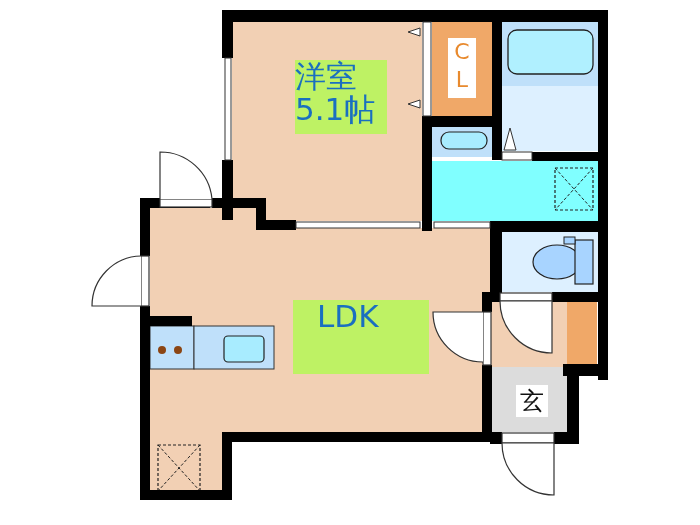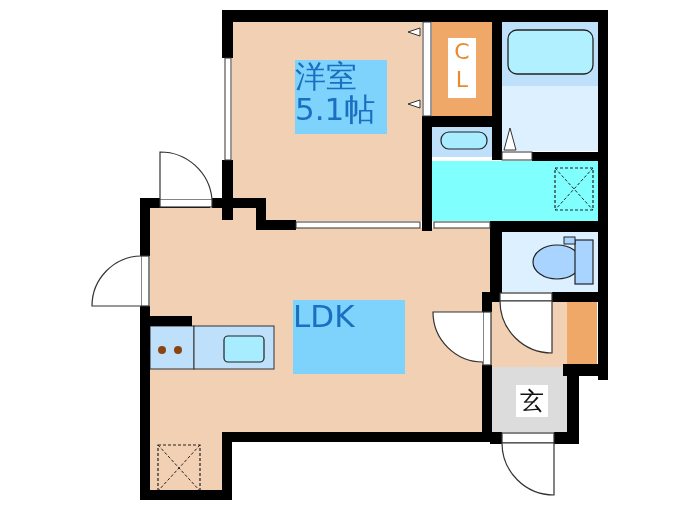--- a/index.html
+++ b/index.html
@@ -1,20 +1,20 @@
 <!DOCTYPE html>
 <html><head>
 <meta charset="utf-8">
 <style>
   html, body { margin:0; padding:0; background:#ffffff; }
   body { width:700px; height:525px; position:relative; overflow:hidden; font-family:"DejaVu Sans", sans-serif; }
   #plan { position:absolute; left:0; top:0; width:700px; height:525px; }
-  .label { position:absolute; background:#7dd3fc; color:#1a6fc0; font-family:"DejaVu Sans", sans-serif; line-height:1.05; text-align:left; }
+  .label { position:absolute; background:#bef264; color:#1a6fc0; font-family:"DejaVu Sans", sans-serif; line-height:1.05; text-align:left; }
   .room-label-yoshitsu { left:295px; top:60px; width:92px; height:74px; font-size:31px; padding-left:0; }
-  .room-label-ldk { left:293px; top:300px; width:112px; height:74px; font-size:31px; }
+  .room-label-ldk { left:293px; top:300px; width:112px; height:74px; font-size:31px;padding-left:24px; }
   .cl-label { position:absolute; left:448px; top:38px; width:28px; height:60px; background:#ffffff; color:#e88a2e; font-size:22px; text-align:center; line-height:28px; }
   .genkan-label { position:absolute; left:516px; top:385px; width:32px; height:32px; background:#ffffff; color:#111; font-size:24px; text-align:center; line-height:32px; }
   .label span { display:block; }
 </style>
 </head>
 <body>
 
 <svg id="plan" viewBox="0 0 700 525" xmlns="http://www.w3.org/2000/svg">
 
   <rect x="232" y="21" width="190" height="200" fill="#f2d0b4"></rect>

